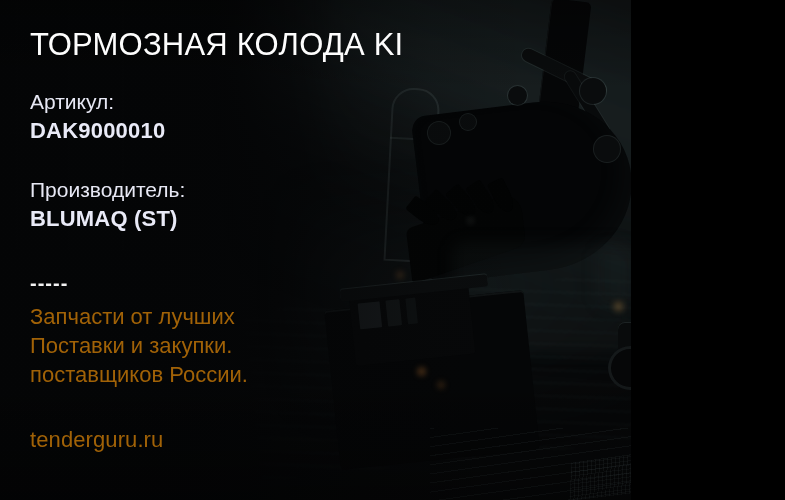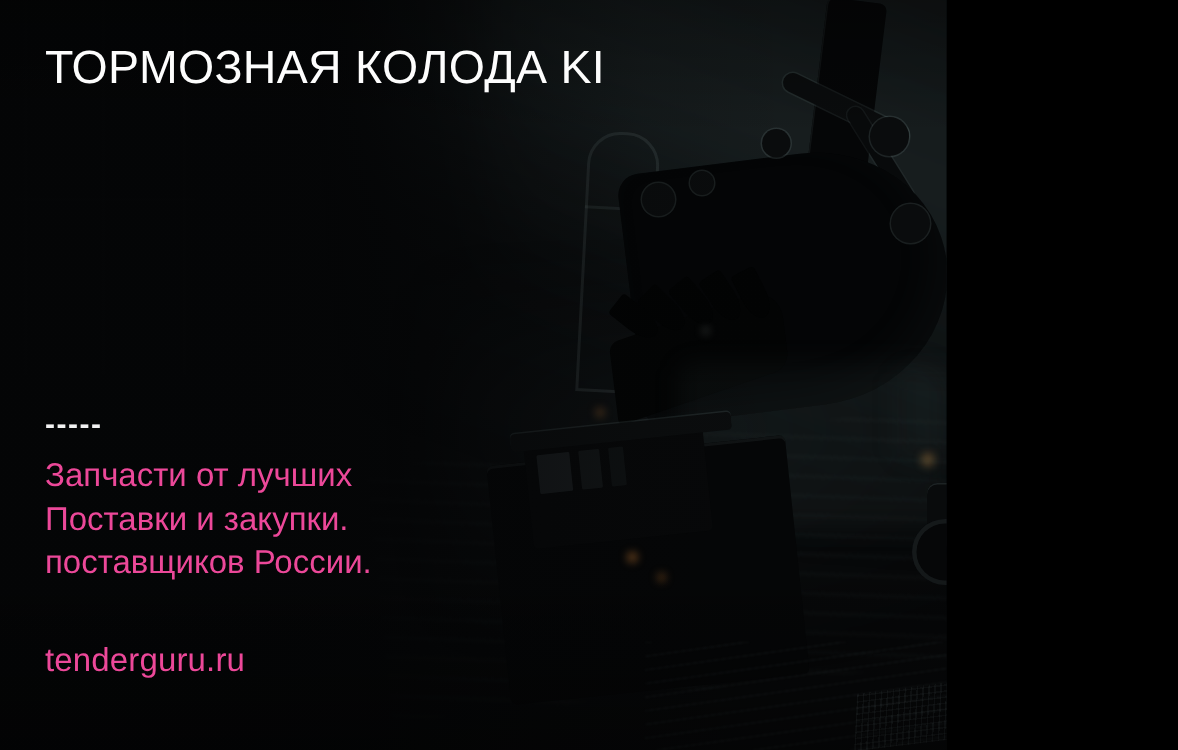--- a/index.html
+++ b/index.html
@@ -457,21 +457,21 @@
     top: 302px;
     left: 0;
     margin: 0;
     padding: 0;
     list-style: none;
   }
   .tagline li {
     font-size: 22px;
     line-height: 29px;
     font-weight: 400;
-    color: #ec4899;
+    color: #a16207;
     white-space: nowrap;
   }
   .tagline li.site {
     letter-spacing: 0.1px;
     margin-top: 36px;
   }
 </style>
 </head>
 <body>
 
@@ -547,21 +547,29 @@
     <div class="spark" style="left:468px; top:218px; width:5px;  height:5px;  background:rgba(190,200,196,0.22);"></div>
 
     <div class="scrim"></div>
     <div class="scrim-v"></div>
   </div>
 
   <div class="content">
 
     <h1 class="title">ТОРМОЗНАЯ КОЛОДА KI</h1>
 
-
+    <div class="field field-article">
+      <span class="field-label">Артикул:</span>
+      <span class="field-value">DAK9000010</span>
+    </div>
+
+    <div class="field field-maker">
+      <span class="field-label">Производитель:</span>
+      <span class="field-value">BLUMAQ (ST)</span>
+    </div>
 
     <div class="separator">-----</div>
 
     <ul class="tagline">
       <li>Запчасти от лучших</li>
       <li>Поставки и закупки.</li>
       <li>поставщиков России.</li>
       <li class="site">tenderguru.ru</li>
     </ul>
 

